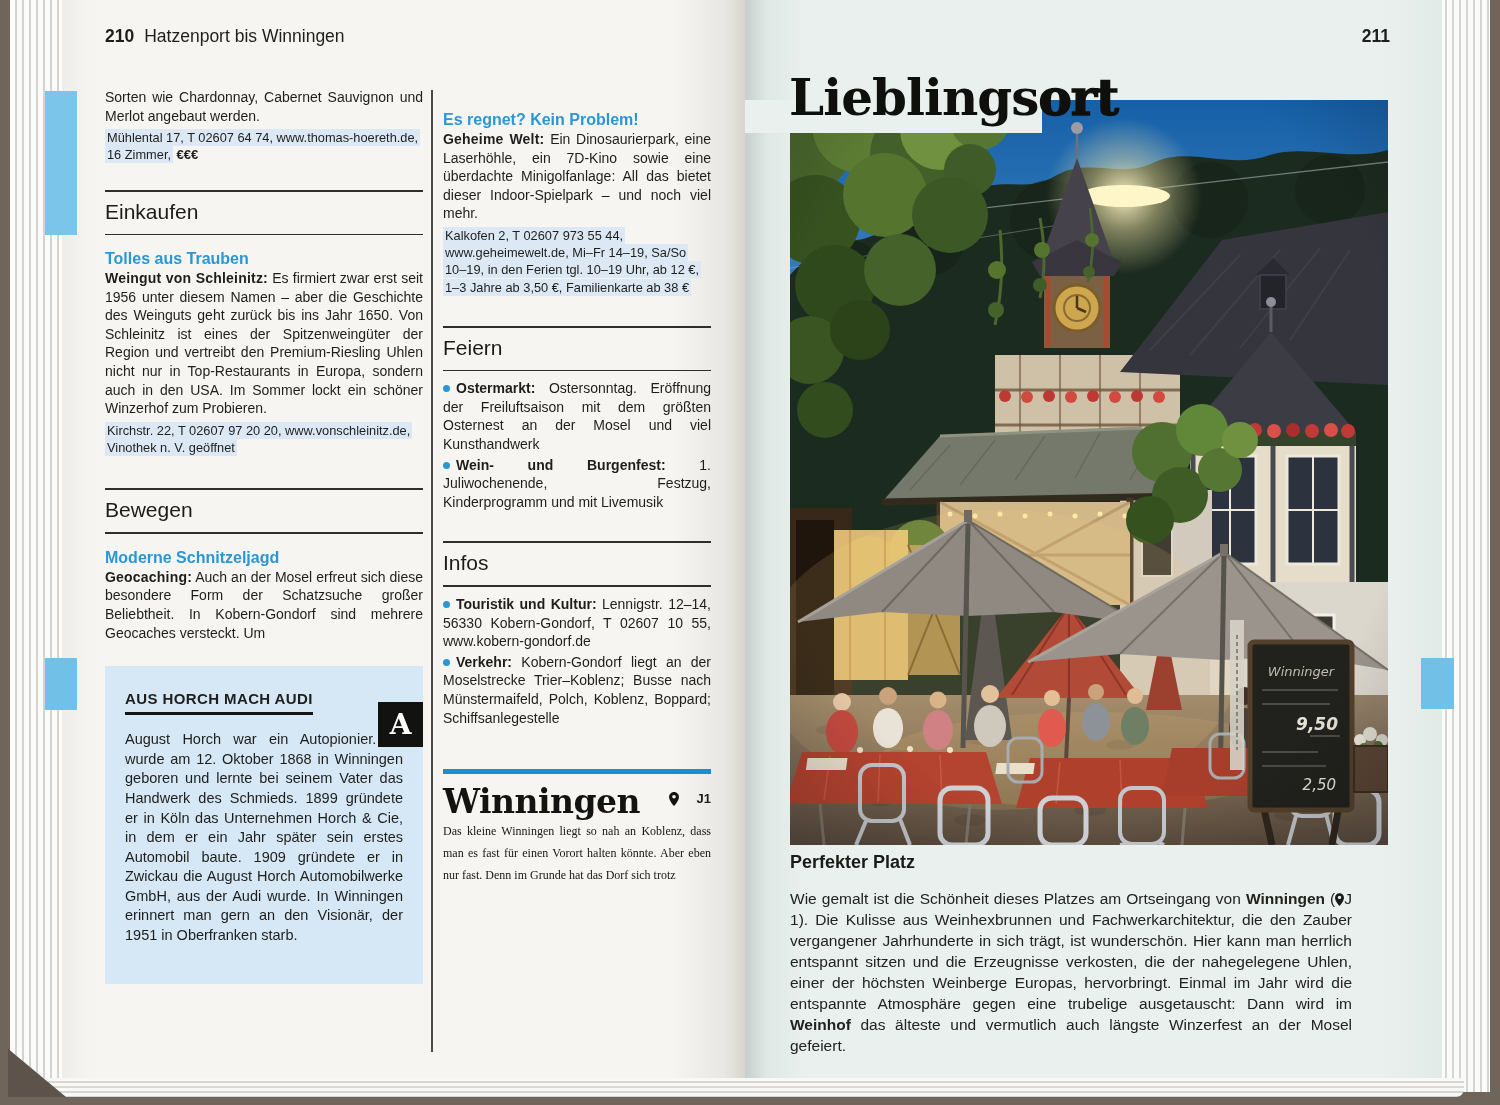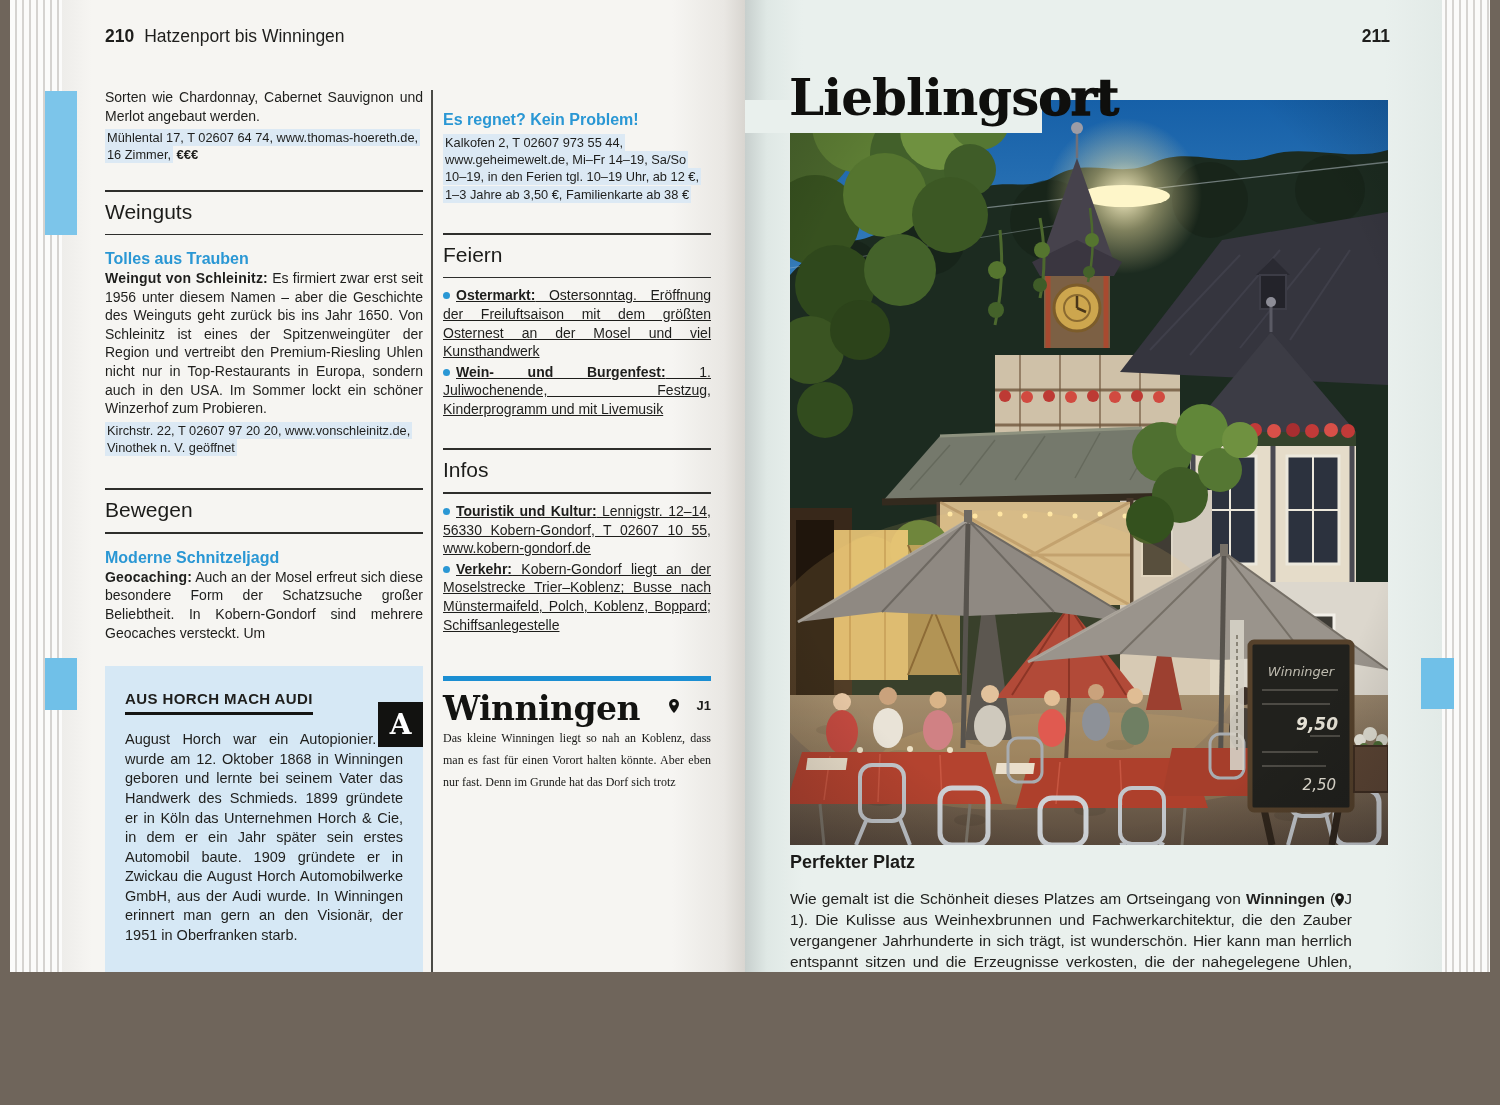--- a/index.html
+++ b/index.html
@@ -1,16 +1,16 @@
 <!DOCTYPE html>
 <html lang="de"><head>
 <meta charset="utf-8">
 <style>
   html,body{margin:0;padding:0;background:#6f655b;}
-  #canvas{position:relative;width:1500px;height:972px;background:#6f655b;overflow:hidden;
+  #canvas{position:relative;width:1500px;height:1105px;background:#6f655b;overflow:hidden;
           font-family:"Liberation Sans",sans-serif;color:#1e1e1c;}
   .abs{position:absolute;}
   
   .edge-left{left:10px;top:0;width:52px;height:1086px;
     background:repeating-linear-gradient(90deg,#fbfbfa 0 5px,#d5d3d0 5px 7px);}
   .edge-right{left:1440px;top:0;width:50px;height:1092px;
     background:repeating-linear-gradient(90deg,#fbfbfa 0 5px,#d6d4d1 5px 7px);}
   .edge-bottom{left:26px;top:1078px;width:1438px;height:19px;border-radius:0 0 8px 8px;
     background:repeating-linear-gradient(180deg,#f8f8f6 0 3px,#d8d6d2 3px 5px);}
   .corner-bl{left:8px;top:1028px;width:58px;height:69px;background:#5d534a;
@@ -30,21 +30,21 @@
   .addr{font-size:12.8px;line-height:17.2px;margin-top:3px;}
   .hl{background:#dce9f4;padding:1px 2px;-webkit-box-decoration-break:clone;box-decoration-break:clone;}
   .price{font-size:13px;}
   .sec{margin-top:26px;}
   .rule-t{height:2px;background:#2e2e2c;}
   .rule-b{height:1.5px;background:#2e2e2c;}
   .sec-head{font-size:21px;font-weight:400;padding:8px 0 10px 0;color:#1c1c1a;}
   .subhead{color:#2a97d4;font-weight:bold;font-size:16px;margin-top:14px;line-height:20px;}
   .entry{margin-top:3px;}
   .entry b{letter-spacing:.2px;}
-  .bullet{margin-top:2px;text-decoration:underline;}
+  .bullet{margin-top:2px;}
   .dot{display:inline-block;width:7px;height:7px;border-radius:50%;background:#2a97d4;margin-right:6px;vertical-align:1px;}
   .info-box{margin-top:24px;background:#d6e8f5;padding:24px 20px 38px 20px;position:relative;}
   .box-title{display:inline-block;font-weight:bold;font-size:15px;letter-spacing:.4px;
     border-bottom:3px solid #151513;padding-bottom:5px;}
   .box-badge{position:absolute;top:36px;right:0;width:45px;height:45px;background:#121210;color:#fff;
     font-family:"DejaVu Serif",serif;font-weight:bold;font-size:28px;display:flex;align-items:center;justify-content:center;}
   .box-body{margin-top:15px;font-size:14.5px;line-height:19.6px;text-align:justify;}
   .win-bar{height:5px;background:#1b8ed2;margin-top:42px;}
   .win-row{display:flex;justify-content:space-between;align-items:flex-start;margin-top:8px;}
   .win-title{font-family:"DejaVu Serif",serif;font-weight:bold;font-size:33px;color:#131311;letter-spacing:-.5px;}
@@ -75,21 +75,21 @@
       <b>210</b><span>Hatzenport bis Winningen</span>
     </div>
     <div class="abs col-rule"></div>
 
     <div class="abs col" style="left:43px;top:88px;">
       <p class="body-p" style="margin:0;">Sorten wie Chardonnay, Cabernet Sauvignon und Merlot angebaut werden.</p>
       <p class="addr" style="margin:4px 0 0 0;"><span class="hl">Mühlental 17, T 02607 64 74, www.thomas-hoereth.de, 16 Zimmer,</span> <b class="price">€€€</b></p>
 
       <div class="sec">
         <div class="rule-t"></div>
-        <div class="sec-head">Weinguts</div>
+        <div class="sec-head">Einkaufen</div>
         <div class="rule-b"></div>
       </div>
       <div class="subhead">Tolles aus Trauben</div>
       <p class="body-p entry" style="margin:0;"><b>Weingut von Schleinitz:</b><span> Es firmiert zwar erst seit 1956 unter diesem Namen – aber die Geschichte des Weinguts geht zurück bis ins Jahr 1650. Von Schleinitz ist eines der Spitzenweingüter der Region und vertreibt den Premium-Riesling Uhlen nicht nur in Top-Restaurants in Europa, sondern auch in den USA. Im Sommer lockt ein schöner Winzerhof zum Probieren.</span></p>
       <p class="addr" style="margin:4px 0 0 0;"><span class="hl">Kirchstr. 22, T 02607 97 20 20, www.vonschleinitz.de, Vinothek n. V. geöffnet</span></p>
 
       <div class="sec" style="margin-top:32px;">
         <div class="rule-t"></div>
         <div class="sec-head">Bewegen</div>
         <div class="rule-b"></div>
@@ -99,20 +99,21 @@
 
       <div class="info-box">
         <span class="box-title">AUS HORCH MACH AUDI</span>
         <div class="box-badge">A</div>
         <p class="box-body" style="margin:15px 0 0 0;">August Horch war ein Autopionier. Er wurde am 12. Oktober 1868 in Winningen geboren und lernte bei seinem Vater das Handwerk des Schmieds. 1899 gründete er in Köln das Unternehmen Horch &amp; Cie, in dem er ein Jahr später sein erstes Automobil baute. 1909 gründete er in Zwickau die August Horch Automobilwerke GmbH, aus der Audi wurde. In Winningen erinnert man gern an den Visionär, der 1951 in Oberfranken starb.</p>
       </div>
     </div>
 
     <div class="abs" style="left:381px;top:88px;width:268px;">
       <div class="subhead" style="margin-top:22px;">Es regnet? Kein Problem!</div>
+      <p class="body-p entry" style="margin:0;"><b>Geheime Welt:</b><span> Ein Dinosaurierpark, eine Laserhöhle, ein 7D-Kino sowie eine überdachte Minigolfanlage: All das bietet dieser Indoor-Spielpark – und noch viel mehr.</span></p>
       <p class="addr" style="margin:4px 0 0 0;"><span class="hl">Kalkofen 2, T 02607 973 55 44, www.geheimewelt.de, Mi–Fr 14–19, Sa/So 10–19, in den Ferien tgl. 10–19 Uhr, ab 12 €, 1–3 Jahre ab 3,50 €, Familienkarte ab 38 €</span></p>
 
       <div class="sec" style="margin-top:30px;">
         <div class="rule-t"></div>
         <div class="sec-head">Feiern</div>
         <div class="rule-b"></div>
       </div>
       <p class="body-p bullet" style="margin:8px 0 0 0;"><span class="dot"></span><b>Ostermarkt:</b><span> Ostersonntag. Eröffnung der Freiluftsaison mit dem größten Osternest an der Mosel und viel Kunsthandwerk</span></p>
       <p class="body-p bullet" style="margin:2px 0 0 0;"><span class="dot"></span><b>Wein- und Burgenfest:</b><span> 1. Juliwochenende, Festzug, Kinderprogramm und mit Livemusik</span></p>
 

